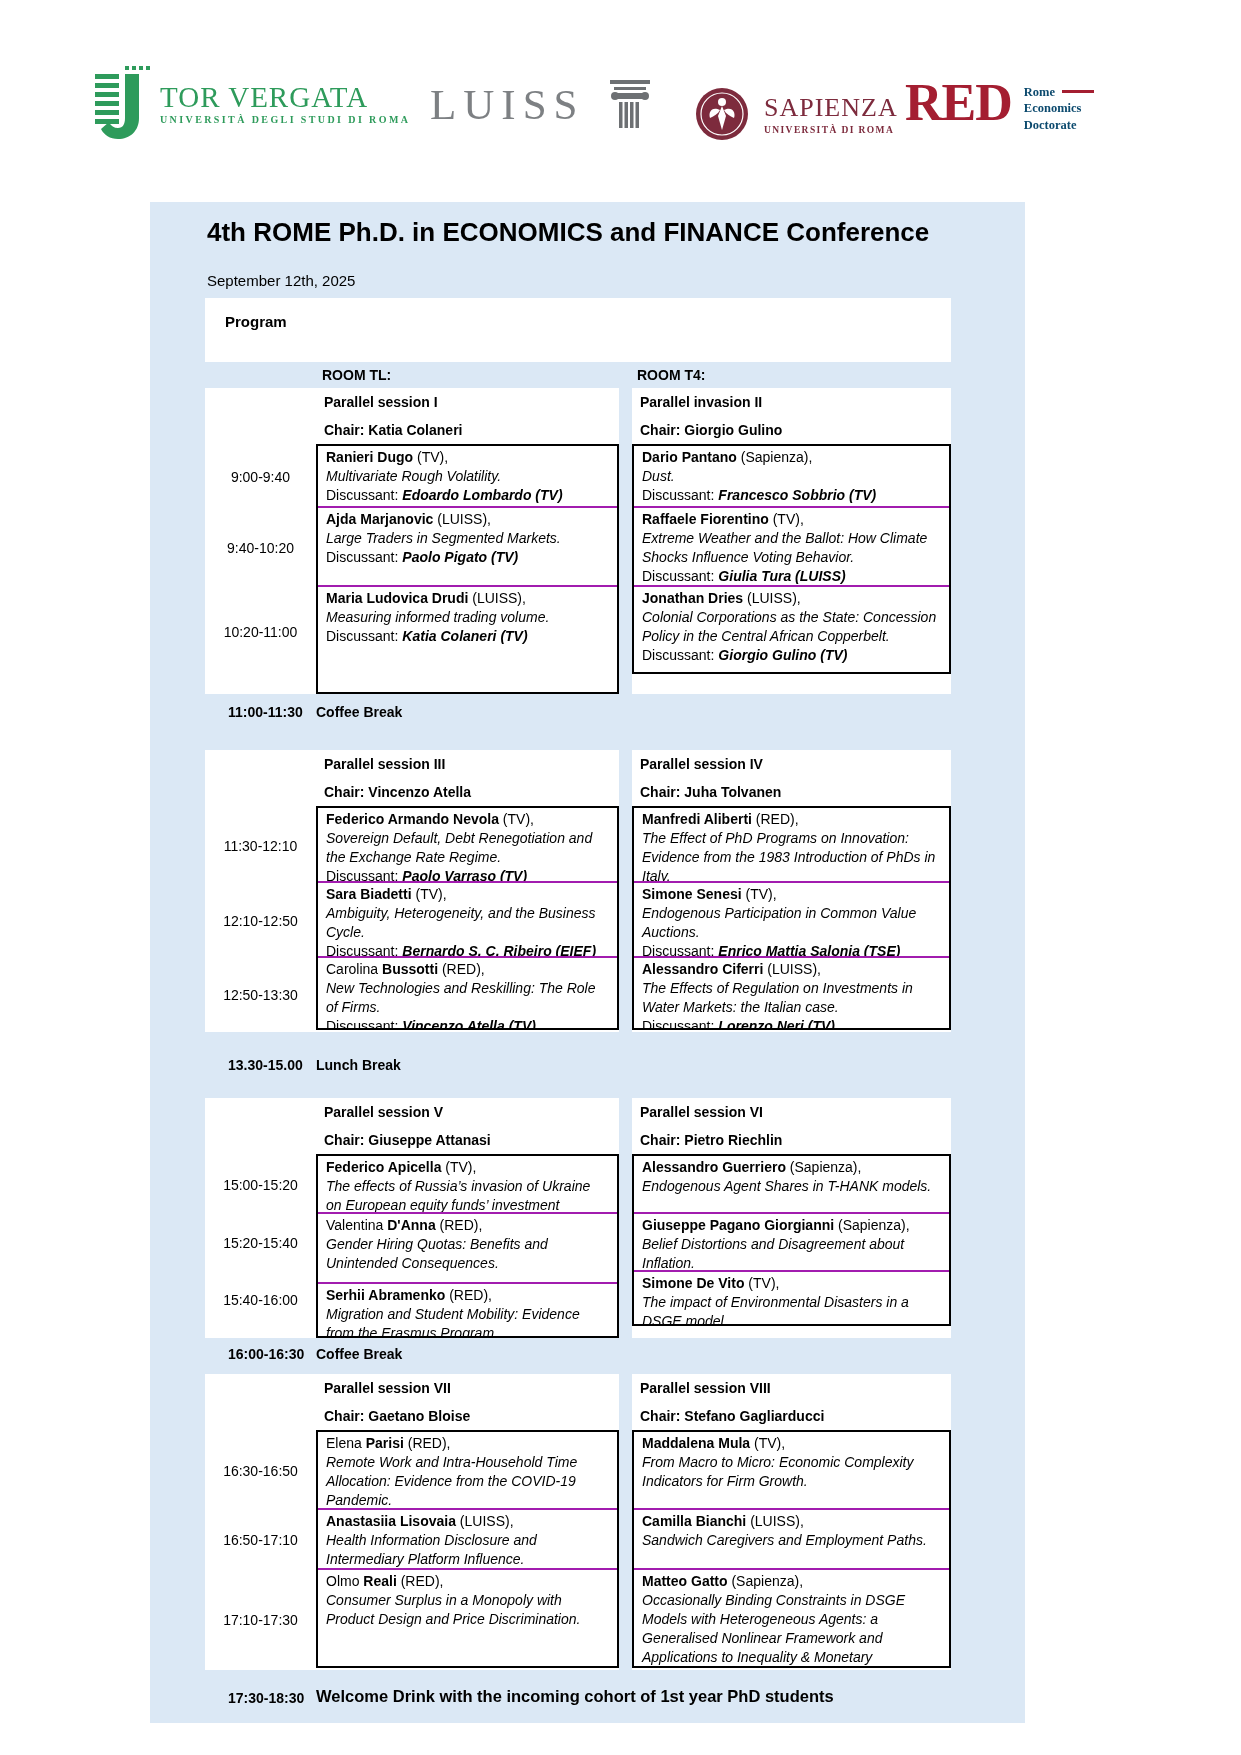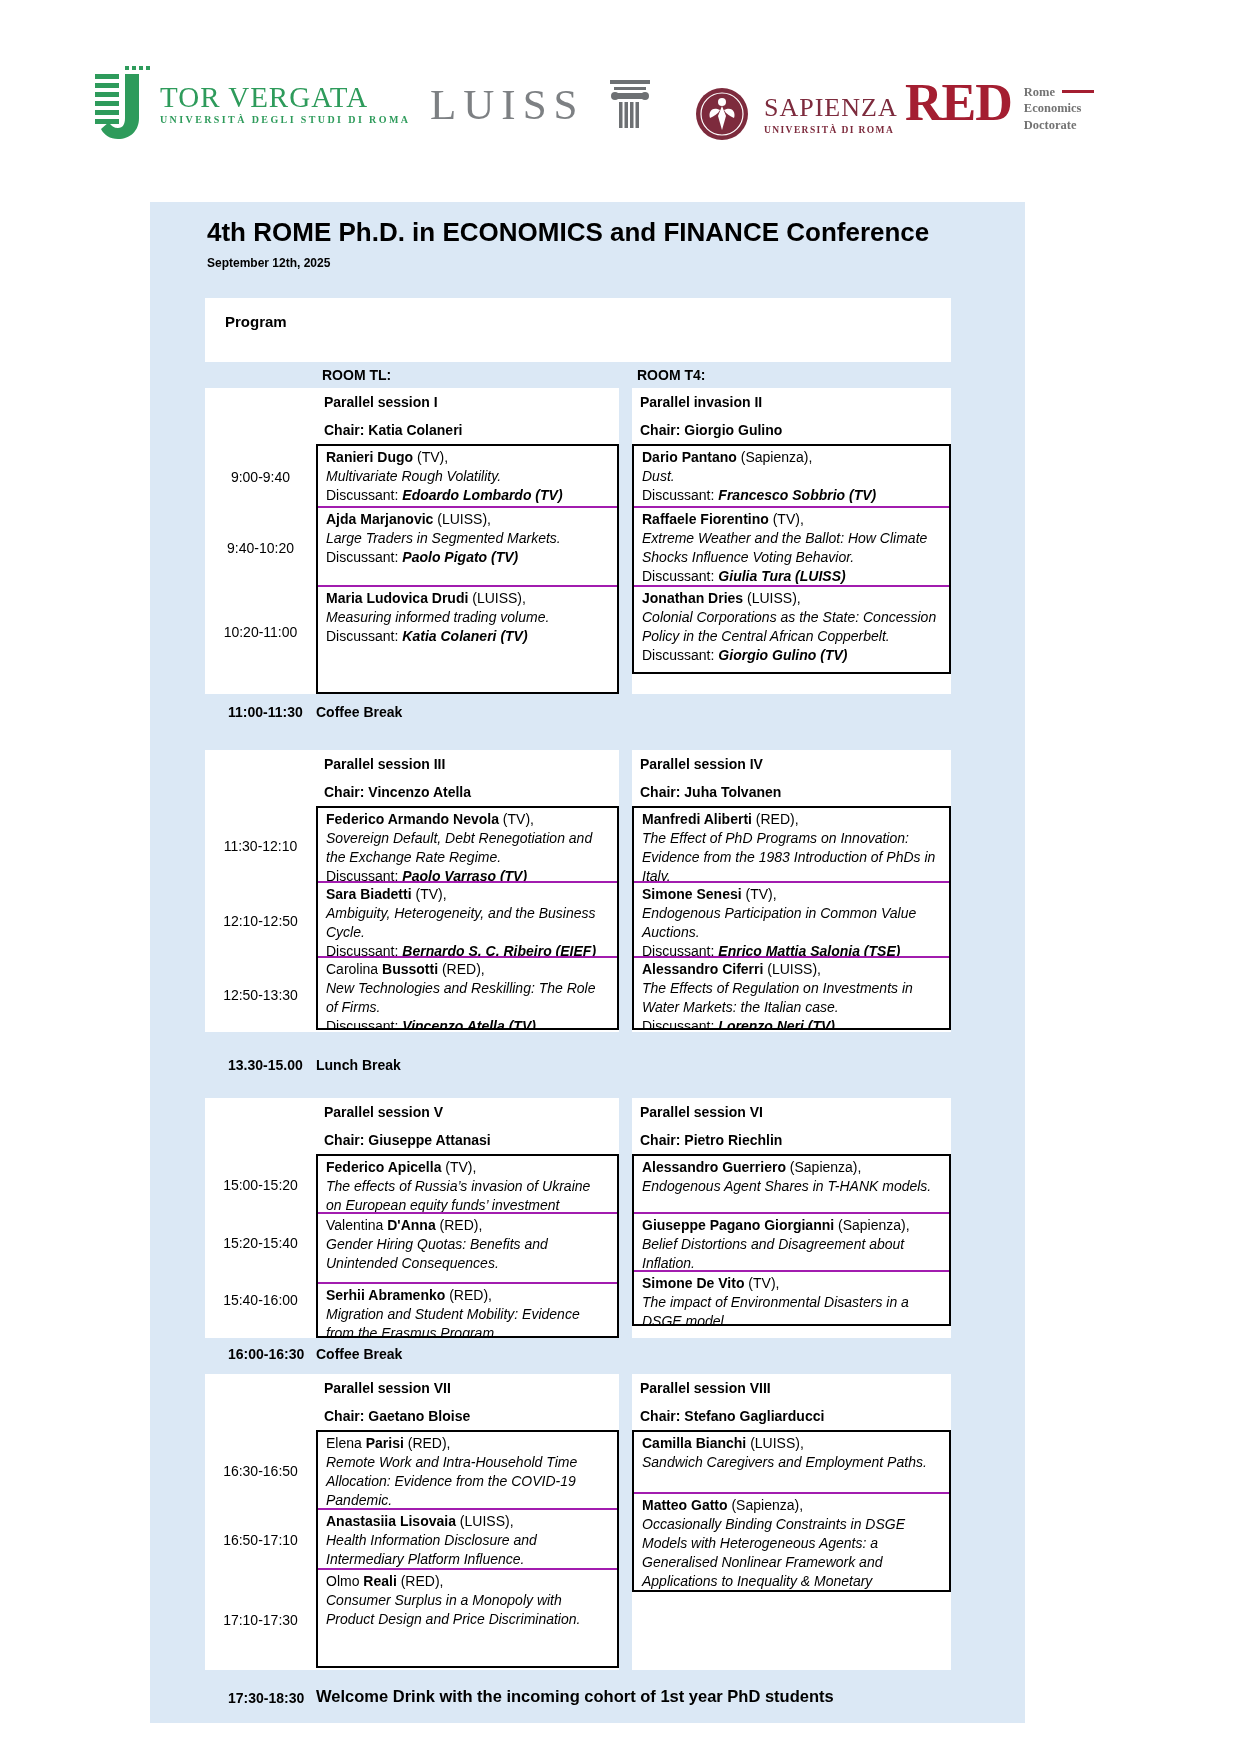--- a/index.html
+++ b/index.html
@@ -10,27 +10,27 @@
   .logo-tv{left:95px;top:66px;gap:9px;}
   .tv-text .tv-name{font-family:"Liberation Serif",serif;color:#2e9b5b;font-size:29px;letter-spacing:1px;}
   .tv-text .tv-sub{font-family:"Liberation Serif",serif;color:#2e9b5b;font-size:10px;letter-spacing:2.4px;margin-top:0;font-weight:bold;}
   .logo-luiss{left:430px;top:80px;gap:26px;}
   .luiss-name{font-family:"Liberation Serif",serif;color:#7d8083;font-size:43px;letter-spacing:7px;line-height:1;}
   .logo-sap{left:696px;top:88px;gap:16px;}
   .sap-text .sap-name{font-family:"Liberation Serif",serif;color:#7d2b3d;font-size:26px;letter-spacing:1px;}
   .sap-text .sap-sub{font-family:"Liberation Serif",serif;color:#7d2b3d;font-size:9.5px;letter-spacing:1.4px;margin-top:2px;font-weight:bold;}
   .logo-red{left:905px;top:78px;gap:12px;align-items:flex-start;}
   .red-name{font-family:"Liberation Serif",serif;color:#a41e31;font-size:52px;font-weight:bold;line-height:0.95;letter-spacing:-1px;}
-  .red-col{padding-top:6px;font-family:"Liberation Serif",serif;font-weight:bold;color:#737373;font-size:12.5px;line-height:1.3;}
+  .red-col{padding-top:6px;font-family:"Liberation Serif",serif;font-weight:bold;color:#0c4a6e;font-size:12.5px;line-height:1.3;}
   .red-dash{display:inline-block;width:32px;height:3px;background:#a41e31;margin-left:7px;vertical-align:3px;}
   
   .panel{position:absolute;left:150px;top:202px;width:875px;height:1521px;background:#dbe8f5;}
   .title-block{height:96px;padding:15px 0 0 57px;box-sizing:border-box;}
   .conf-title{font-size:26px;font-weight:bold;margin:0;}
-  .conf-date{font-size:12px;font-weight:bold;margin-top:8px;}
+  .conf-date{font-size:15px;font-weight:normal;margin-top:24px;}
   .conf-venue{font-size:14.5px;margin-top:9px;}
   .program-band{height:64px;margin-left:55px;width:746px;background:#fff;box-sizing:border-box;padding:15px 0 0 20px;font-size:15px;font-weight:bold;}
   .room-band{height:26px;display:flex;padding-left:172px;align-items:center;font-weight:bold;font-size:14px;}
   .room-left{width:315px;}
   
   .block{display:flex;margin-left:55px;width:746px;background:#fff;}
   .tcol{width:111px;display:flex;flex-direction:column;}
   .tspacer{height:58px;}
   .tcell{display:flex;align-items:center;justify-content:center;font-size:14px;box-sizing:border-box;}
   .scol{box-sizing:border-box;}
@@ -345,20 +345,24 @@
         </div>
       </div>
     </div>
     <div class="gutter"></div>
     <div class="scol right">
       <div class="shead">
         <div class="sess">Parallel session VIII</div>
         <div class="chair">Chair: Stefano Gagliarducci</div>
       </div>
       <div class="stable">
+        <div class="srow" style="height:76px">
+          <div><span></span><span class="nb">Maddalena Mula</span><span> (TV),</span></div>
+          <div class="ttl">From Macro to Micro: Economic Complexity Indicators for Firm Growth.</div>
+        </div>
         <div class="srow" style="height:60px">
           <div><span></span><span class="nb">Camilla Bianchi</span><span> (LUISS),</span></div>
           <div class="ttl">Sandwich Caregivers and Employment Paths.</div>
         </div>
         <div class="srow" style="height:98px">
           <div><span></span><span class="nb">Matteo Gatto</span><span> (Sapienza),</span></div>
           <div class="ttl">Occasionally Binding Constraints in DSGE Models with Heterogeneous Agents: a Generalised Nonlinear Framework and Applications to Inequality &amp; Monetary
 Policy at the ZLB.</div>
         </div>
       </div>

